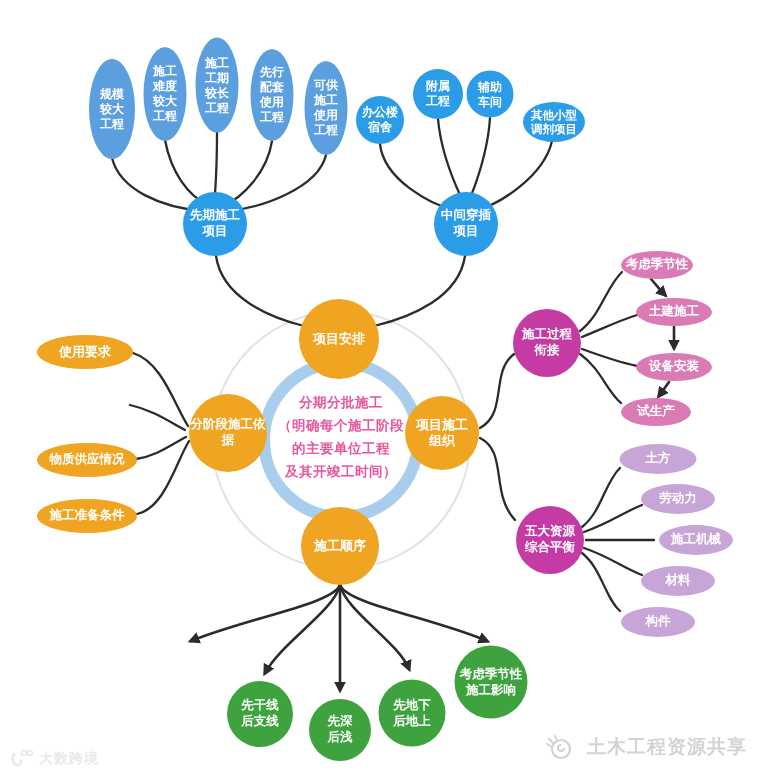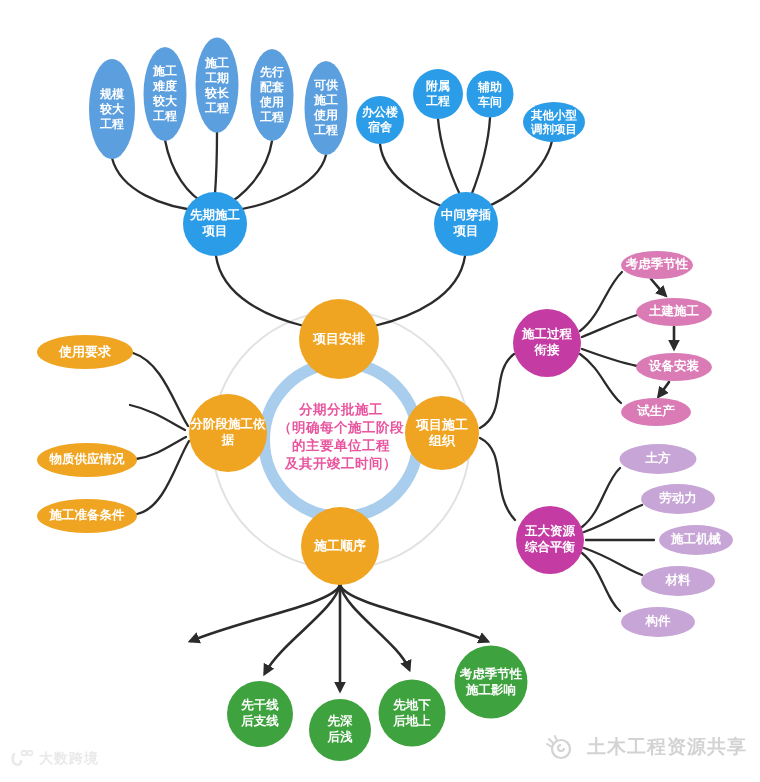--- a/index.html
+++ b/index.html
@@ -15,21 +15,21 @@
   .soft{background:#5C9FDE;}
   .bright{background:#2B9CE7;}
   .orange{background:#F0A522;}
   .magenta{background:#C43BA4;}
   .pink{background:#DA7BB5;}
   .purple{background:#C7A5D6;}
   .green{background:#3EA23E;}
   .center-text{
     position:absolute;left:341px;top:437px;transform:translate(-50%,-50%);
     width:190px;text-align:center;color:#E9559E;font-weight:bold;
-    font-size:13.5px;line-height:18px;white-space:pre-line;letter-spacing:.5px;
+    font-size:13.5px;line-height:23px;white-space:pre-line;letter-spacing:.5px;
   }
   .wm-right{
     position:absolute;left:545px;top:733px;display:flex;align-items:center;gap:12px;
     color:#D3D3D3;font-size:19px;font-weight:bold;letter-spacing:1px;
   }
   .wm-left{
     position:absolute;left:10px;top:748px;display:flex;align-items:center;gap:5px;
     color:#E9E9E9;font-size:14px;font-weight:bold;letter-spacing:1px;
   }
 </style>

